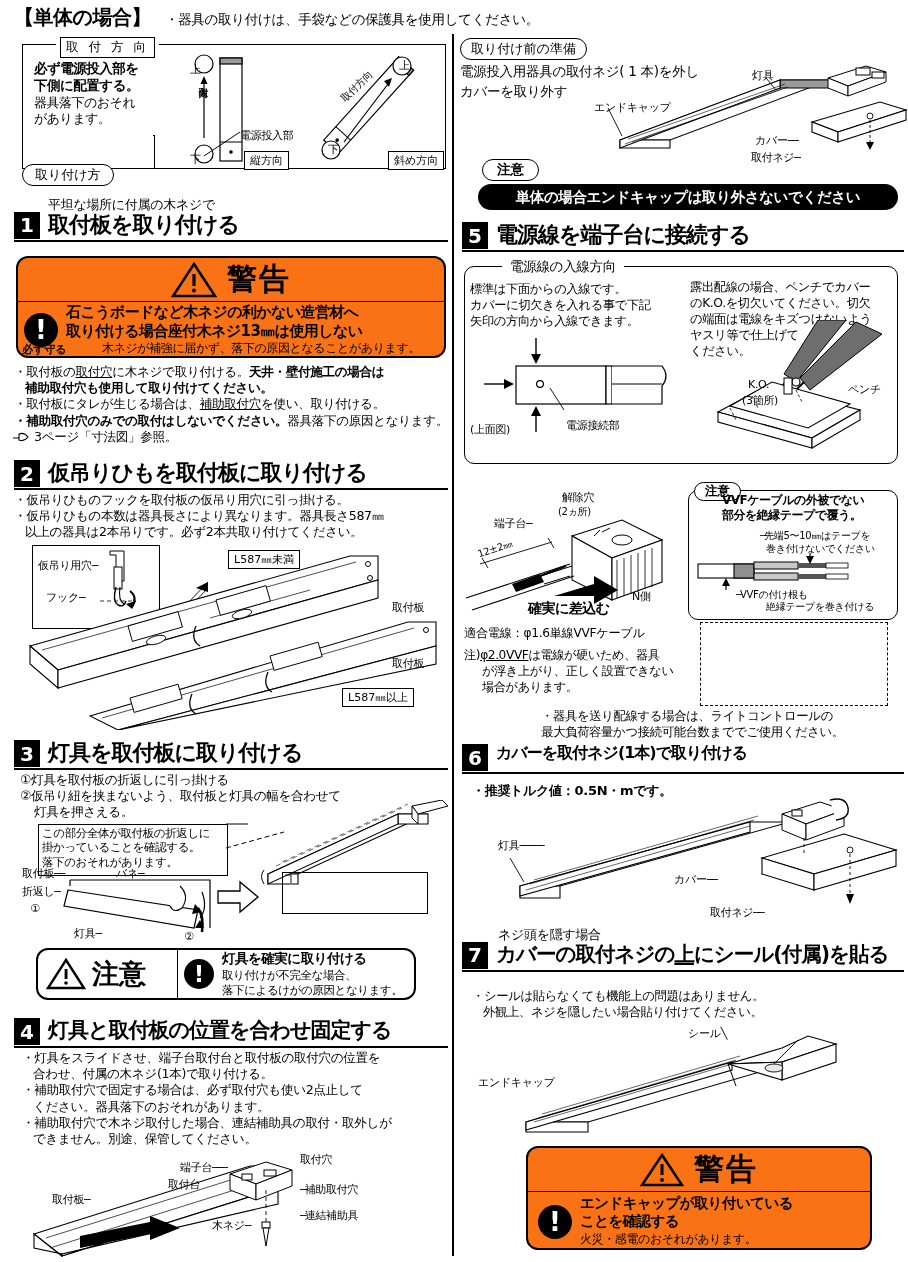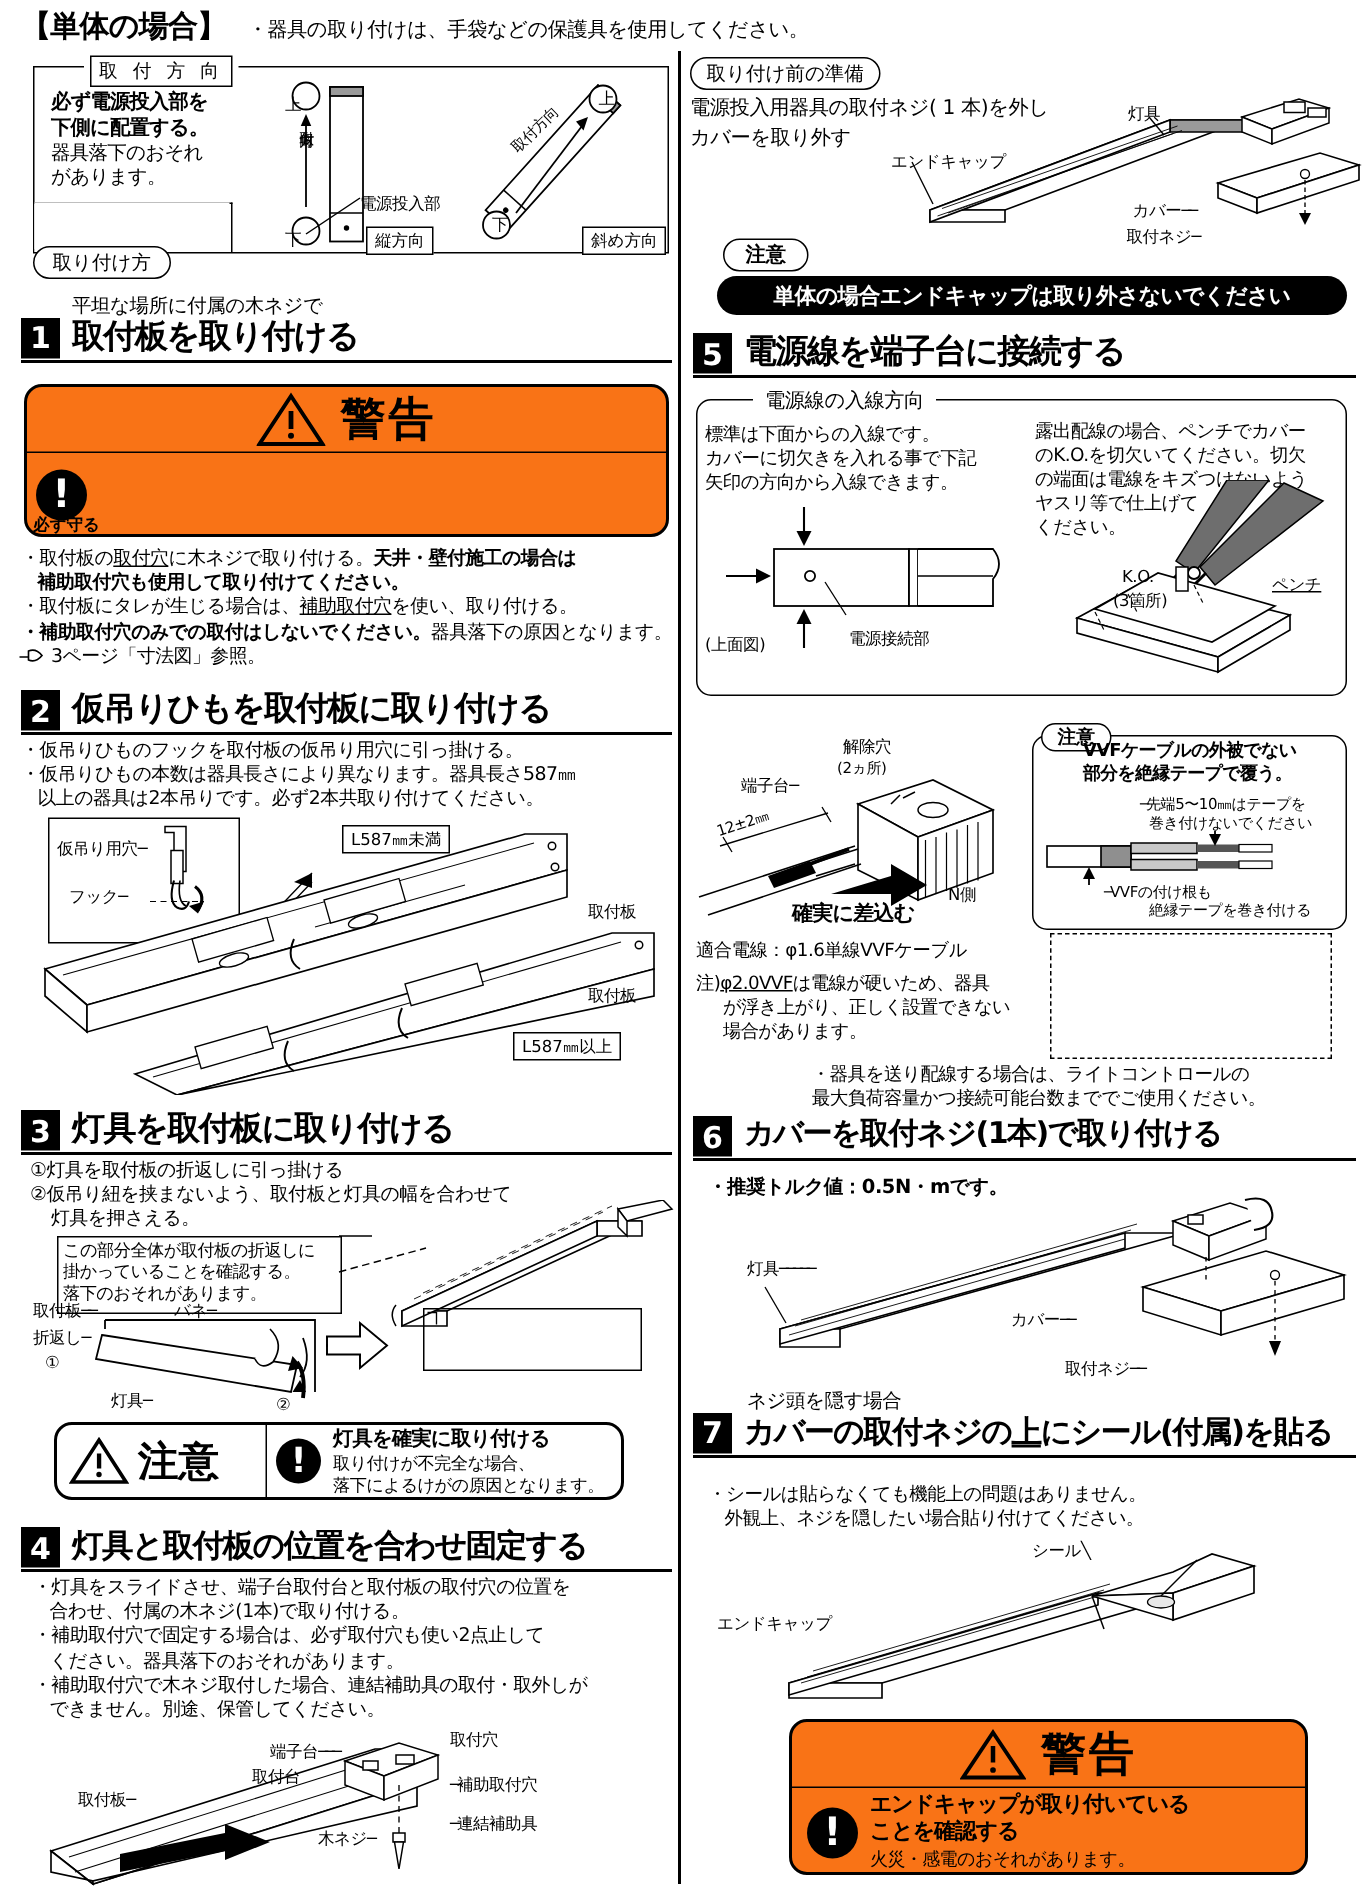--- a/index.html
+++ b/index.html
@@ -208,20 +208,25 @@
     <div class="warn-top" style="height:44px;">
       <svg width="46" height="38" viewBox="0 0 46 38">
         <polygon points="23,3 44,35 2,35" fill="none" stroke="#000" stroke-width="2.6"></polygon>
         <rect x="21.4" y="13" width="3.2" height="12" fill="#000"></rect>
         <circle cx="23" cy="29.5" r="2" fill="#000"></circle>
       </svg>
       <div class="warn-word">警告</div>
     </div>
     <div class="warn-body" style="height:55px;">
       <div class="bang">!</div>
+      <div class="warn-lines">
+        <div class="warn-l1">石こうボードなど木ネジの利かない造営材へ</div>
+        <div class="warn-l1">取り付ける場合座付木ネジ13㎜は使用しない</div>
+        <div class="warn-sub" style="margin-left:36px;">木ネジが補強に届かず、落下の原因となることがあります。</div>
+      </div>
     </div>
   </div>
   <div class="must" style="left:22px;top:342px;">必ず守る</div>
 
   <div class="bullets" style="left:14px;top:364px;width:436px;">
     <p>・取付板の<span class="u">取付穴</span>に木ネジで取り付ける。<span class="b">天井・壁付施工の場合は</span></p>
     <p style="text-indent:0;padding-left:11px;" class="b">補助取付穴も使用して取り付けてください。</p>
     <p>・取付板にタレが生じる場合は、<span class="u">補助取付穴</span>を使い、取り付ける。</p>
     <p><span class="b">・補助取付穴のみでの取付はしないでください。</span>器具落下の原因となります。</p>
     <p style="text-indent:0;padding-left:20px;position:relative;">
@@ -522,21 +527,21 @@
     </g>
     <g stroke="#000" stroke-width="0.8" stroke-dasharray="3,2" fill="none">
       <line x1="30" y1="88" x2="36" y2="100"></line>
       <line x1="52" y1="76" x2="58" y2="88"></line>
       <line x1="96" y1="70" x2="102" y2="82"></line>
     </g>
     <rect x="84" y="58" width="8" height="16" fill="#fff" stroke="#000" stroke-width="1"></rect>
   </svg>
   <div class="t t11" style="left:748px;top:378px;">K.O.</div>
   <div class="t t11" style="left:742px;top:393px;">(3箇所)</div>
-  <div class="t t11" style="left:848px;top:382px;text-decoration:underline;">ペンチ</div>
+  <div class="t t11" style="left:848px;top:382px;">ペンチ</div>
 
   <svg class="fig" style="left:462px;top:506px;" width="215" height="118" viewBox="0 0 215 118">
 
     <g stroke="#000" fill="#fff" stroke-width="1.1">
       <polygon points="110,30 160,14 200,34 150,52"></polygon>
       <polygon points="110,30 150,52 150,94 110,74"></polygon>
       <polygon points="150,52 200,34 200,76 150,94"></polygon>
     </g>
     <g stroke="#000" stroke-width="0.8" fill="none">
       <line x1="155" y1="54" x2="155" y2="92"></line>
@@ -606,21 +611,21 @@
   <div style="position:absolute;left:700px;top:622px;width:188px;height:84px;border:1.3px dashed #000;"></div>
 
   <div style="position:absolute;left:472px;top:708px;width:430px;font-size:12.4px;line-height:1.3;letter-spacing:-0.4px;text-align:center;">
     <div>・器具を送り配線する場合は、ライトコントロールの</div>
     <div style="padding-left:11px;">最大負荷容量かつ接続可能台数まででご使用ください。</div>
   </div>
 
   <div class="step" style="left:462px;top:744px;width:442px;">
     <div class="step-main">
       <div class="step-num">6</div>
-      <div class="step-title" style="font-size:20px;">カバーを取付ネジ(1本)で取り付ける</div>
+      <div class="step-title" style="font-size:16px;">カバーを取付ネジ(1本)で取り付ける</div>
     </div>
     <div class="step-rule"></div>
   </div>
   <div class="t tb" style="left:472px;top:782px;font-size:13px;">・推奨トルク値：0.5N・mです。</div>
 
   <svg class="fig" style="left:500px;top:798px;" width="400" height="120" viewBox="0 0 400 120">
     <g stroke="#000" fill="#fff" stroke-width="1.1">
       <polygon points="20,88 250,24 290,24 60,88"></polygon>
       <polygon points="20,88 60,88 60,100 20,100"></polygon>
       <polygon points="20,88 250,24 250,34 20,98"></polygon>

